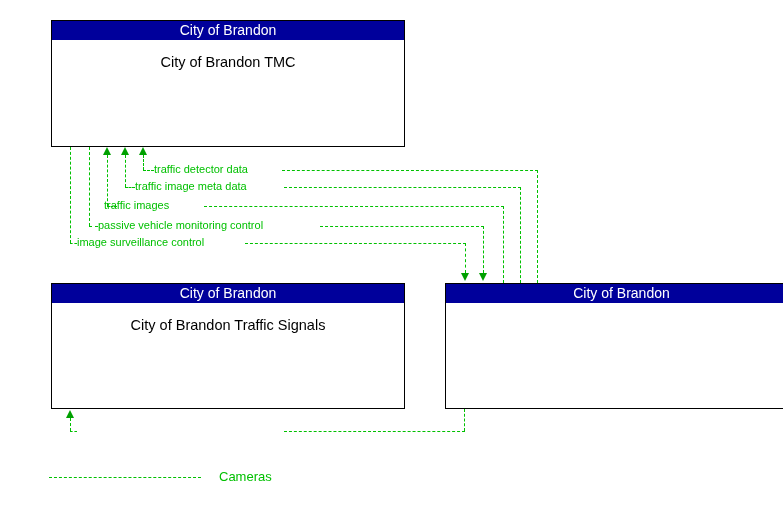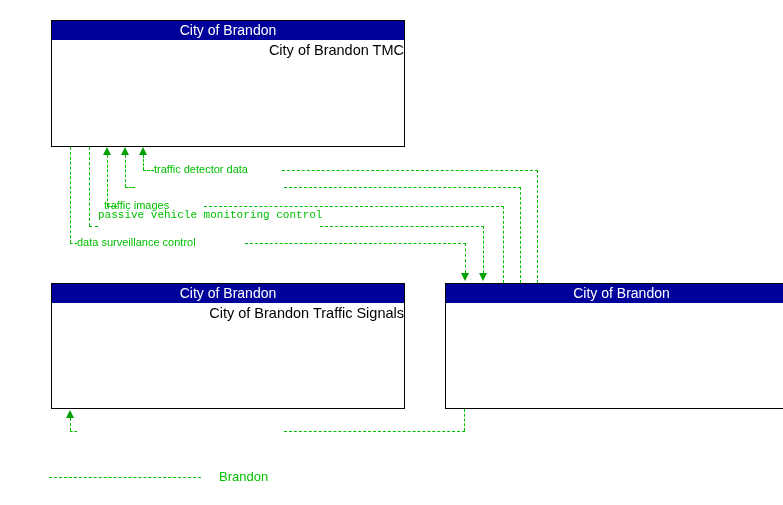--- a/index.html
+++ b/index.html
@@ -35,22 +35,22 @@
     line-height: 19px;
     text-align: center;
     white-space: nowrap;
     overflow: hidden;
   }
   .node-body {
     box-sizing: border-box;
     color: #000000;
     font-size: 14.5px;
     line-height: 20px;
-    text-align: right;
-    padding-top: 0;
+    text-align: center;
+    padding-top: 12px;
     white-space: nowrap;
     overflow: hidden;
   }
 
   
   .hline {
     position: absolute;
     height: 0;
     border-top: 1px dashed #00C000;
   }
@@ -121,46 +121,47 @@
   <div class="arrow-up" style="left:107px; top:147px;"></div>
   <div class="vline" style="left:111px; top:155px; height:15px;"></div>
   <div class="hline" style="left:111px; top:170px; width:11px;"></div>
   <div class="flow-label" style="left:122px; top:163px;">traffic detector data</div>
   <div class="hline" style="left:250px; top:170px; width:256px;"></div>
   <div class="vline" style="left:505px; top:170px; height:113px;"></div>
 
   <div class="arrow-up" style="left:89px; top:147px;"></div>
   <div class="vline" style="left:93px; top:155px; height:32px;"></div>
   <div class="hline" style="left:93px; top:187px; width:10px;"></div>
+  <div class="flow-label" style="left:103px; top:180px;">traffic image meta data</div>
   <div class="hline" style="left:252px; top:187px; width:237px;"></div>
   <div class="vline" style="left:488px; top:187px; height:96px;"></div>
 
   <div class="arrow-up" style="left:71px; top:147px;"></div>
   <div class="vline" style="left:75px; top:155px; height:51px;"></div>
   <div class="hline" style="left:75px; top:206px; width:10px;"></div>
   <div class="flow-label" style="left:72px; top:199px;">traffic images</div>
   <div class="hline" style="left:172px; top:206px; width:300px;"></div>
   <div class="vline" style="left:471px; top:206px; height:77px;"></div>
 
   <div class="vline" style="left:57px; top:147px; height:79px;"></div>
   <div class="hline" style="left:57px; top:226px; width:9px;"></div>
-  <div class="flow-label" style="left:66px; top:209px;font-family:Liberation Mono, monospace;">passive vehicle monitoring control</div>
+  <div class="flow-label" style="left:66px; top:219px;">passive vehicle monitoring control</div>
   <div class="hline" style="left:288px; top:226px; width:164px;"></div>
   <div class="vline" style="left:451px; top:226px; height:47px;"></div>
   <div class="arrow-down" style="left:447px; top:273px;"></div>
 
   <div class="vline" style="left:38px; top:147px; height:96px;"></div>
   <div class="hline" style="left:38px; top:243px; width:7px;"></div>
-  <div class="flow-label" style="left:45px; top:236px;">data surveillance control</div>
+  <div class="flow-label" style="left:45px; top:236px;">image surveillance control</div>
   <div class="hline" style="left:213px; top:243px; width:221px;"></div>
   <div class="vline" style="left:433px; top:243px; height:30px;"></div>
   <div class="arrow-down" style="left:429px; top:273px;"></div>
 
   <div class="vline" style="left:432px; top:409px; height:22px;"></div>
   <div class="hline" style="left:252px; top:431px; width:181px;"></div>
   <div class="hline" style="left:38px; top:431px; width:7px;"></div>
   <div class="vline" style="left:38px; top:418px; height:13px;"></div>
   <div class="arrow-up" style="left:34px; top:410px;"></div>
 
   <div class="legend-line" style="left:17px; top:477px; width:152px;"></div>
-  <div class="legend-label" style="left:187px; top:470px;">Brandon</div>
+  <div class="legend-label" style="left:187px; top:470px;">Cameras</div>
 
 </div>
 
 </body></html>

